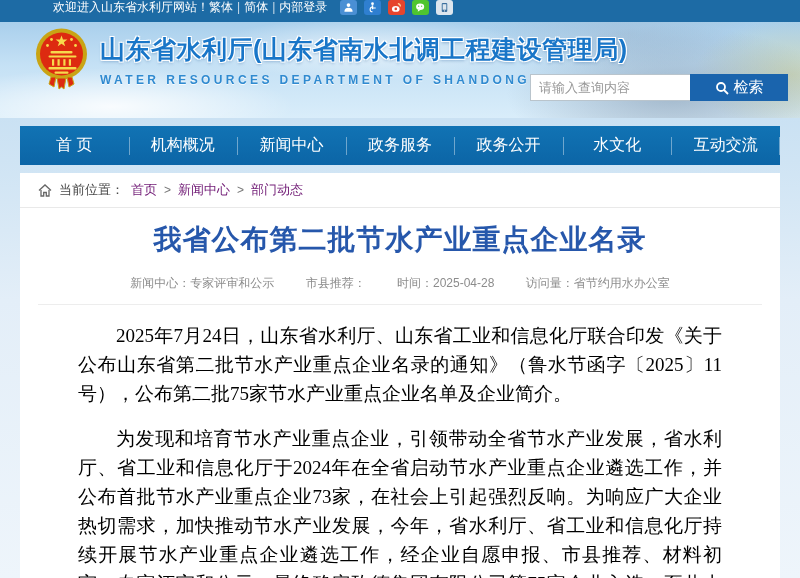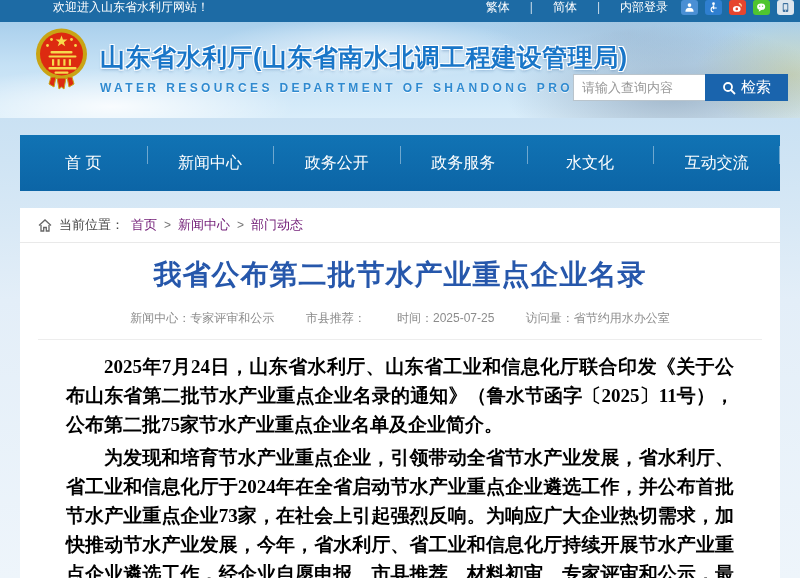--- a/index.html
+++ b/index.html
@@ -4,25 +4,25 @@
 <style>
   * { margin:0; padding:0; box-sizing:border-box; }
   html,body { width:800px; height:578px; overflow:hidden; }
   body {
     font-family:"Liberation Sans","DejaVu Sans",sans-serif;
     background:linear-gradient(180deg,#bcd9f0 0,#cfe4f4 160px,#e3eef8 300px,#eef5fb 100%);
   }
   
   .topbar {
     height:22px; background:#1d6ba5; color:#fff; font-size:12px;
-    display:flex; align-items:center; justify-content:space-between;
+    display:flex; align-items:center; 
     padding:0 6px 8px 53px;
   }
   .topbar-right { display:flex; align-items:center; gap:7px; }
-  .lang-links { display:flex; align-items:center; gap:20px; margin-right:6px; }
+  .lang-links { display:flex; align-items:center; gap:4px; margin-right:6px; }
   .lang-links a { color:#fff; text-decoration:none; cursor:pointer; }
   .lang-sep { opacity:.75; }
   .tb-icon { width:17px; height:15px; border-radius:3px; display:flex; align-items:center; justify-content:center; cursor:pointer; }
   .tb-icon svg { display:block; }
   .ic-gov { background:#4a8fd4; }
   .ic-acc { background:#2f7fd0; }
   .ic-wb  { background:#e6452d; }
   .ic-wx  { background:#4fc52f; }
   .ic-mb  { background:#dde6ee; }
   
@@ -30,42 +30,42 @@
     position:relative; height:96px;
     background:
       radial-gradient(ellipse 260px 55px at 14% 88%, rgba(255,255,255,.85), transparent 70%),
       radial-gradient(ellipse 230px 45px at 46% 28%, rgba(255,255,255,.6), transparent 70%),
       radial-gradient(ellipse 230px 95px at 84% 75%, rgba(96,116,142,.42), transparent 72%),
       radial-gradient(ellipse 140px 80px at 99% 55%, rgba(205,204,140,.55), transparent 70%),
       radial-gradient(ellipse 200px 50px at 78% 12%, rgba(150,172,196,.35), transparent 70%),
       linear-gradient(180deg,#a9cfec 0,#c5e1f5 45%,#d9edfa 100%);
   }
   .emblem { position:absolute; left:34px; top:5px; }
-  .site-titles { position:absolute; left:100px; top:19px; white-space:nowrap; }
+  .site-titles { position:absolute; left:100px; top:11px; white-space:nowrap; }
   .site-title {
     font-size:25px; font-weight:bold; color:#1976c8; letter-spacing:.5px;
     text-shadow:-1px -1px 0 #fff,1px -1px 0 #fff,-1px 1px 0 #fff,1px 1px 0 #fff,0 2px 3px rgba(70,120,170,.45);
   }
   .site-title-en {
     margin-top:7px; font-size:12px; font-weight:bold; color:#2f8ad0; letter-spacing:3.4px;
     text-shadow:0 1px 0 rgba(255,255,255,.8);
   }
   .search-box { position:absolute; right:12px; bottom:17px; display:flex; }
   .search-input {
-    width:132px; height:27px; border:1px solid #b9c4cc; border-right:none; background:#fff;
+    width:160px; height:27px; border:1px solid #b9c4cc; border-right:none; background:#fff;
     font-size:13px; padding:0 8px; color:#8b5cf6; outline:none;
   }
   .search-input::placeholder { color:#999; }
   .search-btn {
-    width:83px; height:27px; background:#1a64ad; border:none; color:#fff; font-size:15px;
+    width:98px; height:27px; background:#1a64ad; border:none; color:#fff; font-size:15px;
     display:flex; align-items:center; justify-content:center; gap:5px; cursor:pointer;
   }
   
   .nav {
-    width:760px; margin:17px auto; height:56px;
+    width:760px; margin:8px auto; height:39px;
     background:linear-gradient(180deg,#1173b4,#0c65a6);
     display:flex; align-items:stretch;justify-content:center;
   }
   .nav-item {
     flex:1; display:flex; align-items:center; justify-content:center; position:relative;
     color:#fff; font-size:16px; cursor:pointer;
   }
   .nav-item + .nav-item::before, .nav-item:last-child::after {
     content:""; position:absolute; left:0; top:11px; height:18px; width:1px; background:rgba(255,255,255,.4);
   }
@@ -84,21 +84,21 @@
   .article-meta {
     margin-top:16px; text-align:center; font-size:12px; color:#8c8c8c;
   }
   .article-meta .m-group { margin:0 14px; }
   .meta-divider { border-bottom:1px solid #ededed; margin:12px 18px 0; }
   .article-body {
     margin:12px 42px 0;
     font-family:"Liberation Serif","DejaVu Serif",serif;
     font-size:19px; line-height:29px; color:#000; text-align:justify;
   }
-  .article-body p { text-indent:2em; margin:4px;font-weight:bold; }
+  .article-body p { text-indent:2em; margin:16px; }
 </style>
 </head>
 <body>
 
 <div class="topbar">
   <span>欢迎进入山东省水利厅网站！</span>
   <div class="topbar-right">
     <span class="lang-links">
       <a>繁体</a>
       <span class="lang-sep">|</span>
@@ -183,27 +183,30 @@
       <span>检索</span>
     </button>
   </div>
 </div>
 
 <div class="nav">
   <div class="nav-item">
       <span>首 页</span>
     </div>
   <div class="nav-item">
+      <span>机构概况</span>
+    </div>
+  <div class="nav-item">
       <span>新闻中心</span>
     </div>
   <div class="nav-item">
+      <span>政务服务</span>
+    </div>
+  <div class="nav-item">
       <span>政务公开</span>
-    </div>
-  <div class="nav-item">
-      <span>政务服务</span>
     </div>
   <div class="nav-item">
       <span>水文化</span>
     </div>
   <div class="nav-item">
       <span>互动交流</span>
     </div>
 </div>
 
 <div class="panel">
@@ -226,21 +229,21 @@
   <h1 class="article-title">我省公布第二批节水产业重点企业名录</h1>
 
   <div class="article-meta">
     <span class="m-group">
       <span>新闻中心：</span><span>专家评审和公示</span>
     </span>
     <span class="m-group">
       <span>市县推荐：</span><span></span>
     </span>
     <span class="m-group">
-      <span>时间：</span><span>2025-07-25</span>
+      <span>时间：</span><span>2025-04-28</span>
     </span>
     <span class="m-group">
       <span>访问量：</span><span>省节约用水办公室</span>
     </span>
   </div>
 
   <div class="meta-divider"></div>
 
   <div class="article-body">
     <p>2025年7月24日，山东省水利厅、山东省工业和信息化厅联合印发《关于公布山东省第二批节水产业重点企业名录的通知》（鲁水节函字〔2025〕11号），公布第二批75家节水产业重点企业名单及企业简介。</p>

